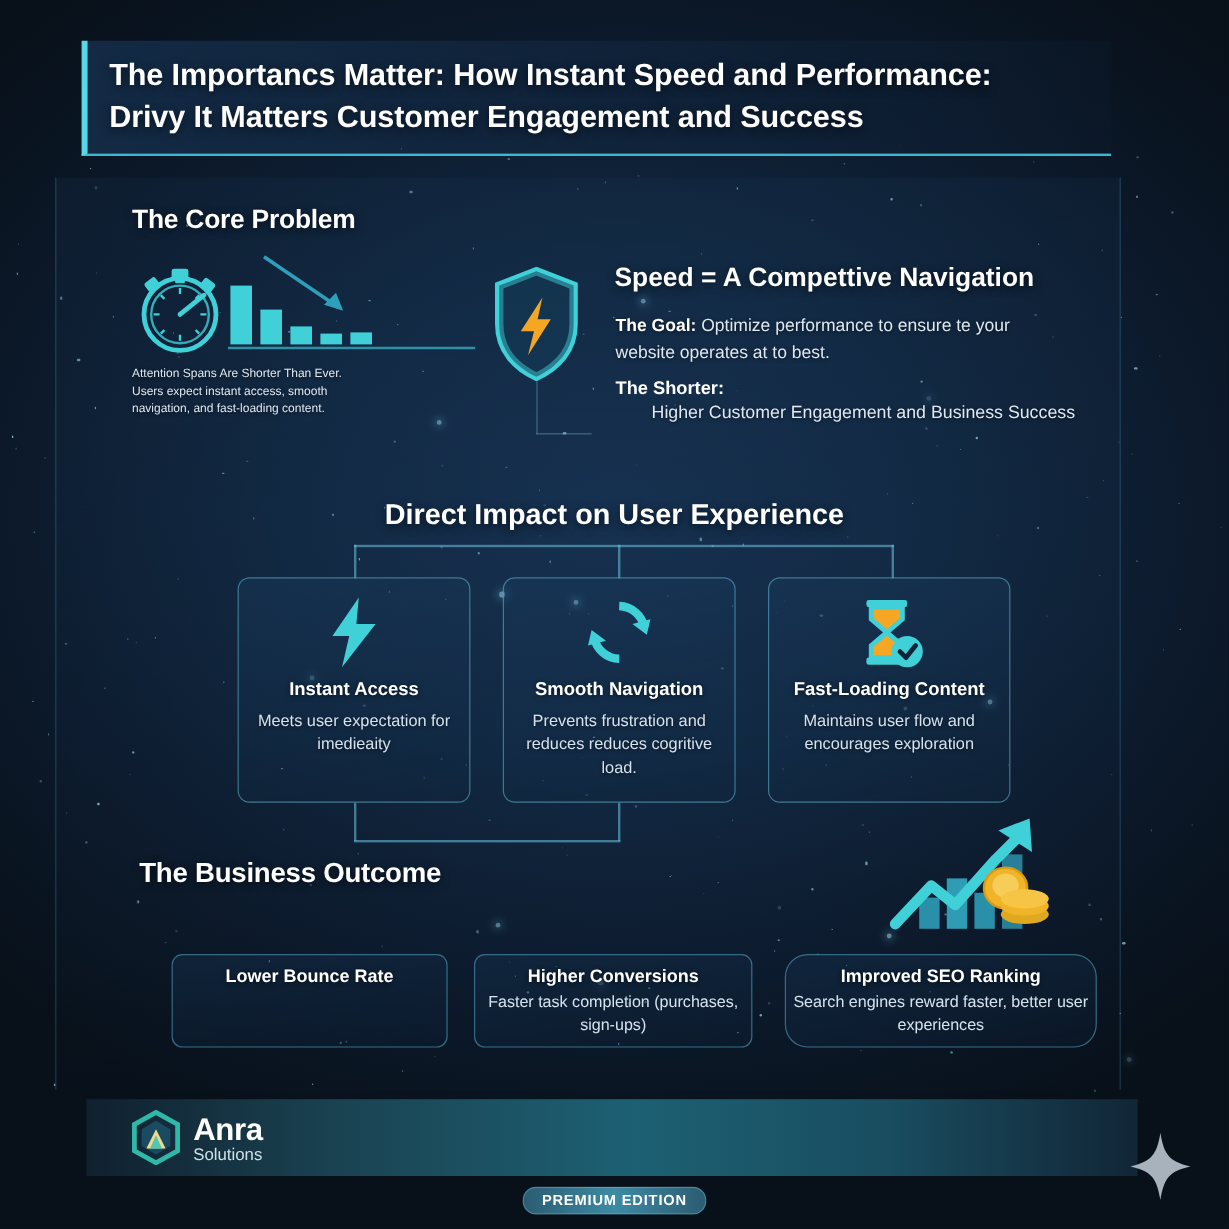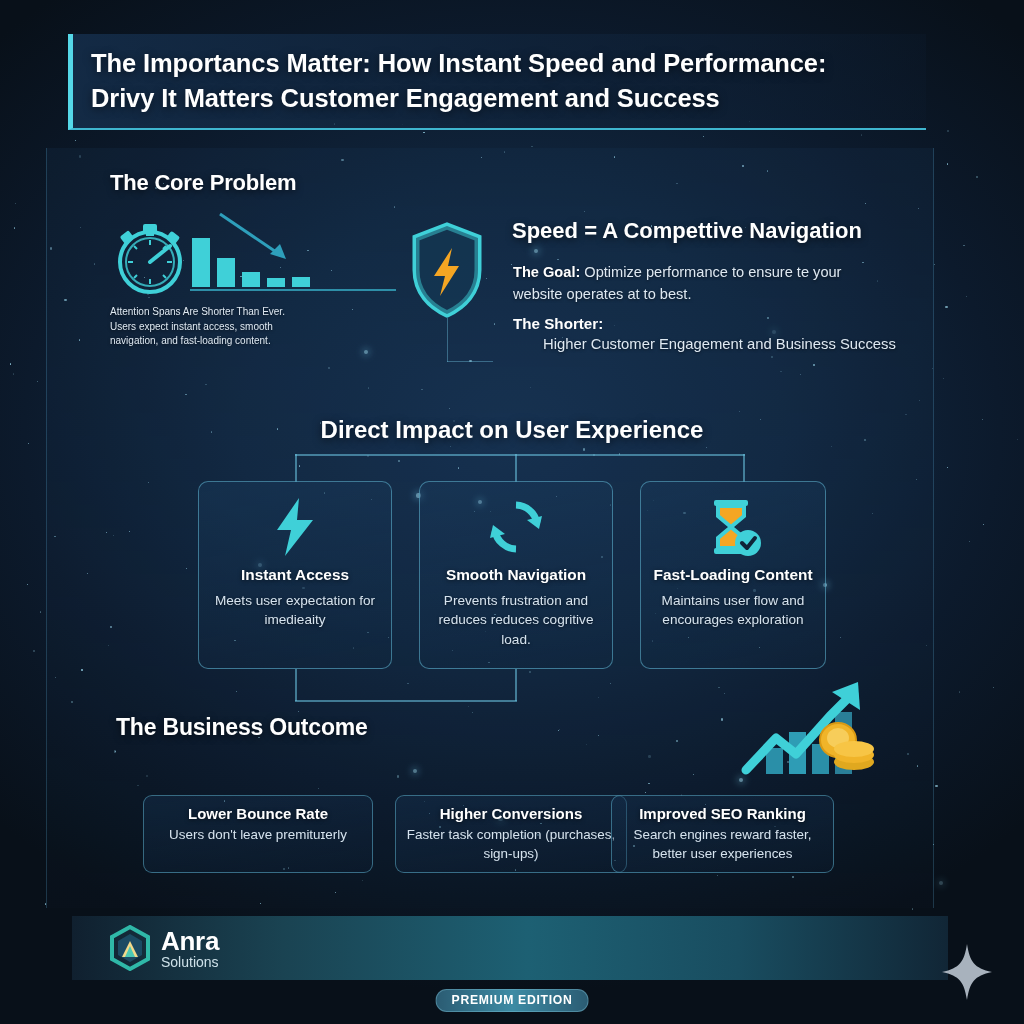--- a/index.html
+++ b/index.html
@@ -113,42 +113,42 @@
   
   .ux-card {
     position:absolute; top:481px; width:194px; height:188px;
     border:1px solid rgba(98,185,215,.55);
     border-radius:10px;
     background:linear-gradient(170deg, rgba(26,60,94,.42) 0%, rgba(16,38,62,.3) 100%);
     text-align:center;
   }
   #ux-card-0 { left:198px; }
   #ux-card-1 { left:419px; }
-  #ux-card-2 { left:640px; width:186px; }
+  #ux-card-2 { left:640px; width:202px; }
   .ux-icon { height:74px; display:flex; align-items:center; justify-content:center; margin-top:8px; }
   .ux-title {
     color:#ffffff; font-size:15.4px; font-weight:bold;
     margin-top:2px; text-shadow:0 1px 4px rgba(0,0,0,.55);
   }
   .ux-desc {
     color:#d6e3ee; font-size:13.6px; line-height:1.42; margin-top:7px;
     padding:0 10px; text-shadow:0 1px 3px rgba(0,0,0,.5);
   }
 
   
   .oc-card {
     position:absolute; top:795px; height:78px;
     border:1px solid rgba(98,185,215,.5);
     border-radius:9px;
     background:linear-gradient(170deg, rgba(22,50,80,.45) 0%, rgba(14,32,54,.3) 100%);
     text-align:center; padding-top:9px;
   }
   #oc-card-0 { left:143px; width:230px; }
   #oc-card-1 { left:395px; width:232px; }
-  #oc-card-2 { left:611px; width:223px; }
+  #oc-card-2 { left:654px; width:260px;border-radius:19px; }
   .oc-title { color:#ffffff; font-size:15px; font-weight:bold; text-shadow:0 1px 4px rgba(0,0,0,.55); }
   .oc-desc { color:#d6e3ee; font-size:13.4px; line-height:1.4; margin-top:4px; padding:0 6px; }
 
   #growth-icon { position:absolute; left:738px; top:672px; width:150px; height:108px; }
 
   
   #footer-bar {
     position:absolute; left:72px; top:916px; width:876px; height:64px;
     background:linear-gradient(90deg, #10202f 0%, #1a4352 24%, #1d6073 52%, #194d60 76%, #112636 100%);
     display:flex; align-items:center;
@@ -541,21 +541,20 @@
       <ellipse cx="100" cy="68" rx="18" ry="17" fill="#f0b429" stroke="#d99a14" stroke-width="2"></ellipse>
       <ellipse cx="100" cy="66" rx="11" ry="10" fill="#f7cd5a"></ellipse>
       <ellipse cx="116" cy="90" rx="20" ry="8" fill="#e0a81f"></ellipse>
       <ellipse cx="116" cy="83" rx="20" ry="8" fill="#f0b429"></ellipse>
       <ellipse cx="116" cy="77" rx="20" ry="8" fill="#f7c545"></ellipse>
     </g>
   </svg>
 
   <div class="oc-card" id="oc-card-0">
     <div class="oc-title">Lower Bounce Rate</div>
-    <div class="oc-desc">Users don't leave premituɪerly</div>
   </div>
   <div class="oc-card" id="oc-card-1">
     <div class="oc-title">Higher Conversions</div>
     <div class="oc-desc">Faster task completion (purchases, sign-ups)</div>
   </div>
   <div class="oc-card" id="oc-card-2">
     <div class="oc-title">Improved SEO Ranking</div>
     <div class="oc-desc">Search engines reward faster, better user experiences</div>
   </div>
 

